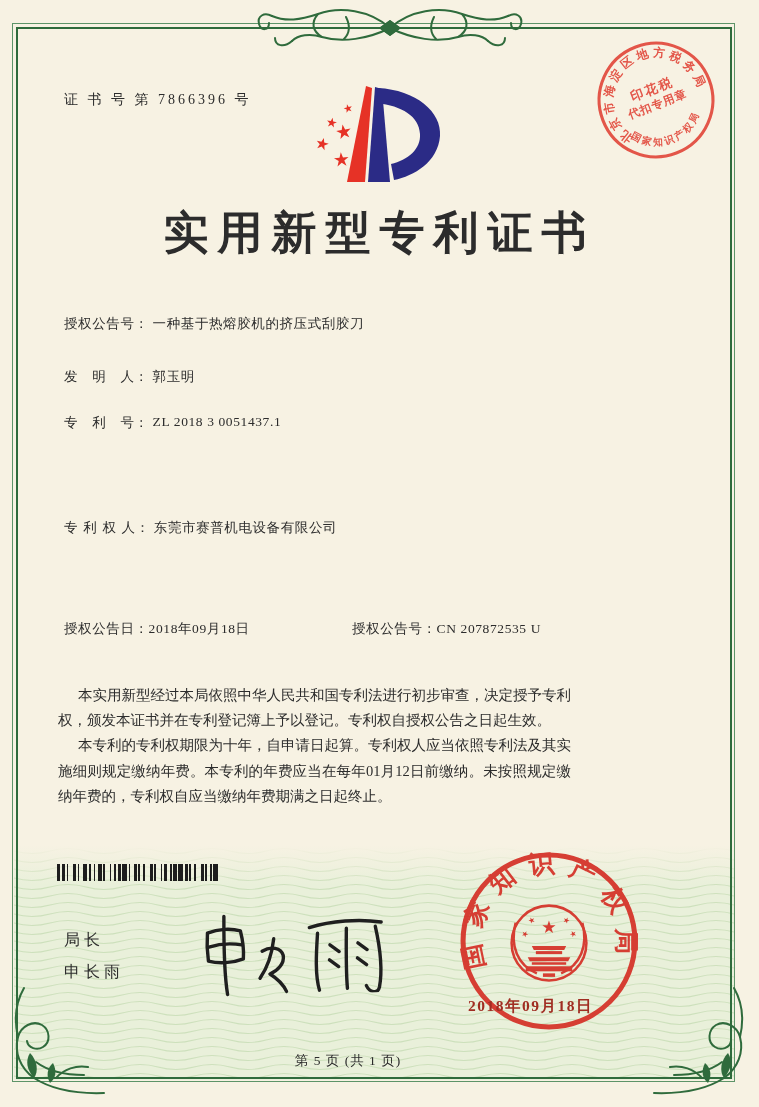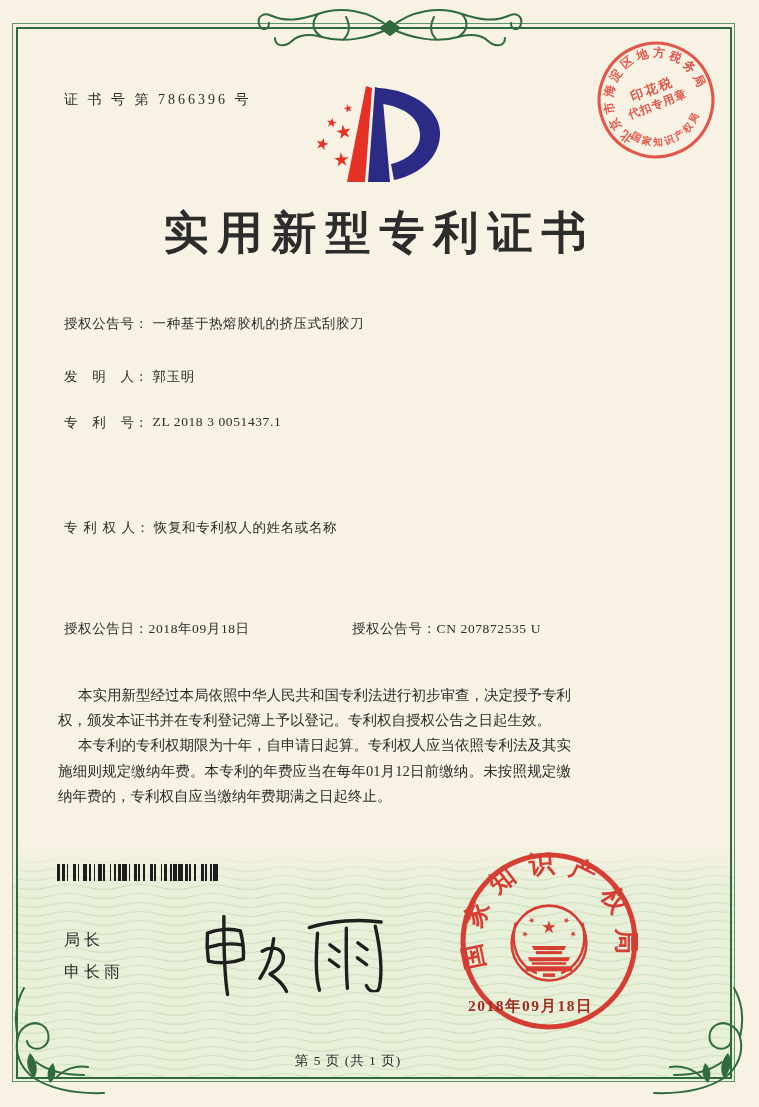--- a/index.html
+++ b/index.html
@@ -167,21 +167,21 @@
   <div class="row r0">
     <span class="lbl">授权公告号：</span><span class="val">一种基于热熔胶机的挤压式刮胶刀</span>
   </div>
   <div class="row r1">
     <span class="lbl">发　明　人：</span><span class="val">郭玉明</span>
   </div>
   <div class="row r2">
     <span class="lbl">专　利　号：</span><span class="val">ZL 2018 3 0051437.1</span>
   </div>
   <div class="row r4">
-    <span class="lbl">专 利 权 人：</span><span class="val">恢复和专利权人的姓名或名称</span>
+    <span class="lbl">专 利 权 人：</span><span class="val">东莞市赛普机电设备有限公司</span>
   </div>
 
   <div class="grant">
     <span class="pair left">
       <span>授权公告日：</span><span>2018年09月18日</span>
     </span>
     <span class="pair right">
       <span>授权公告号：</span><span>CN 207872535 U</span>
     </span>
   </div>

